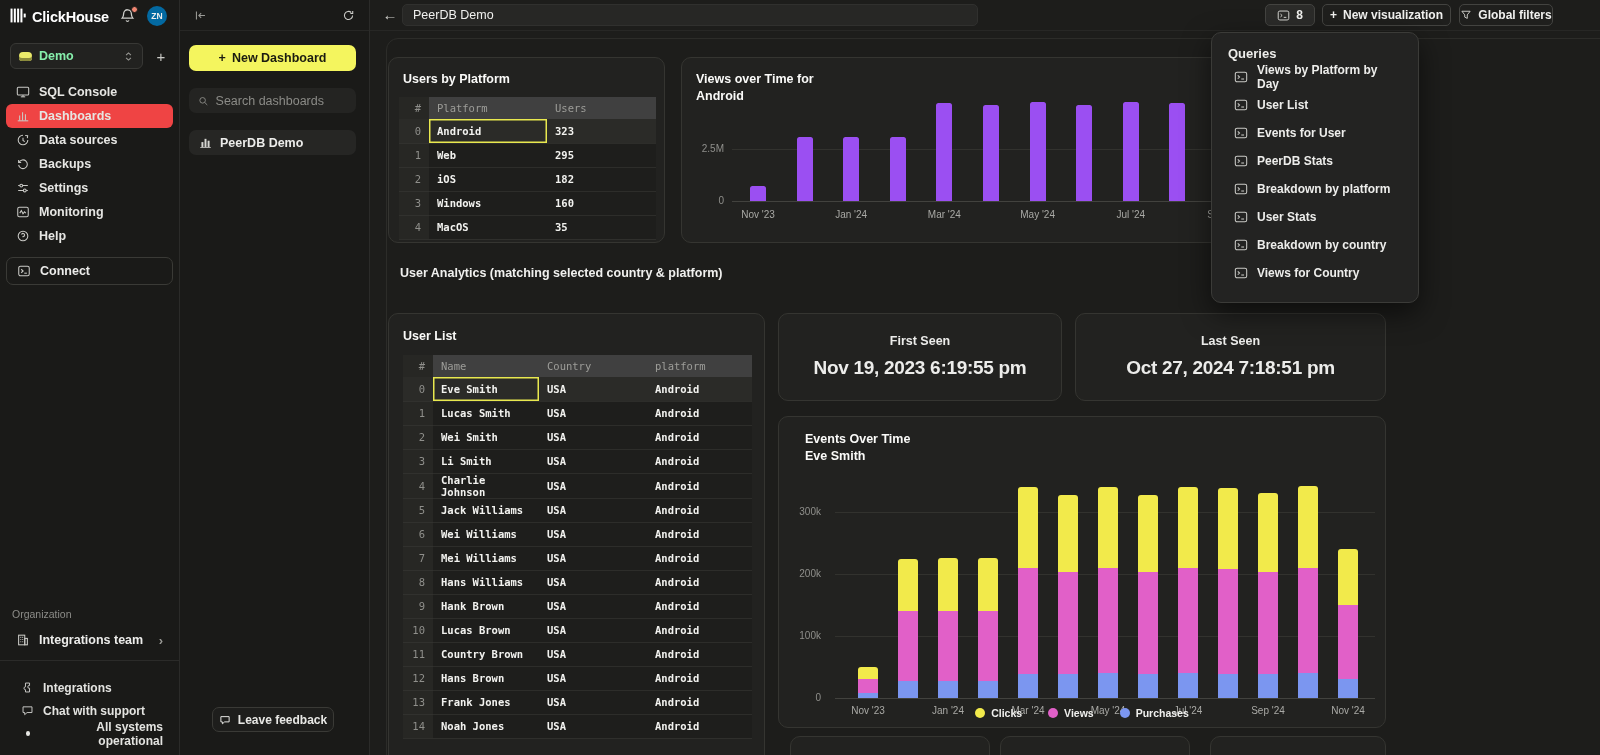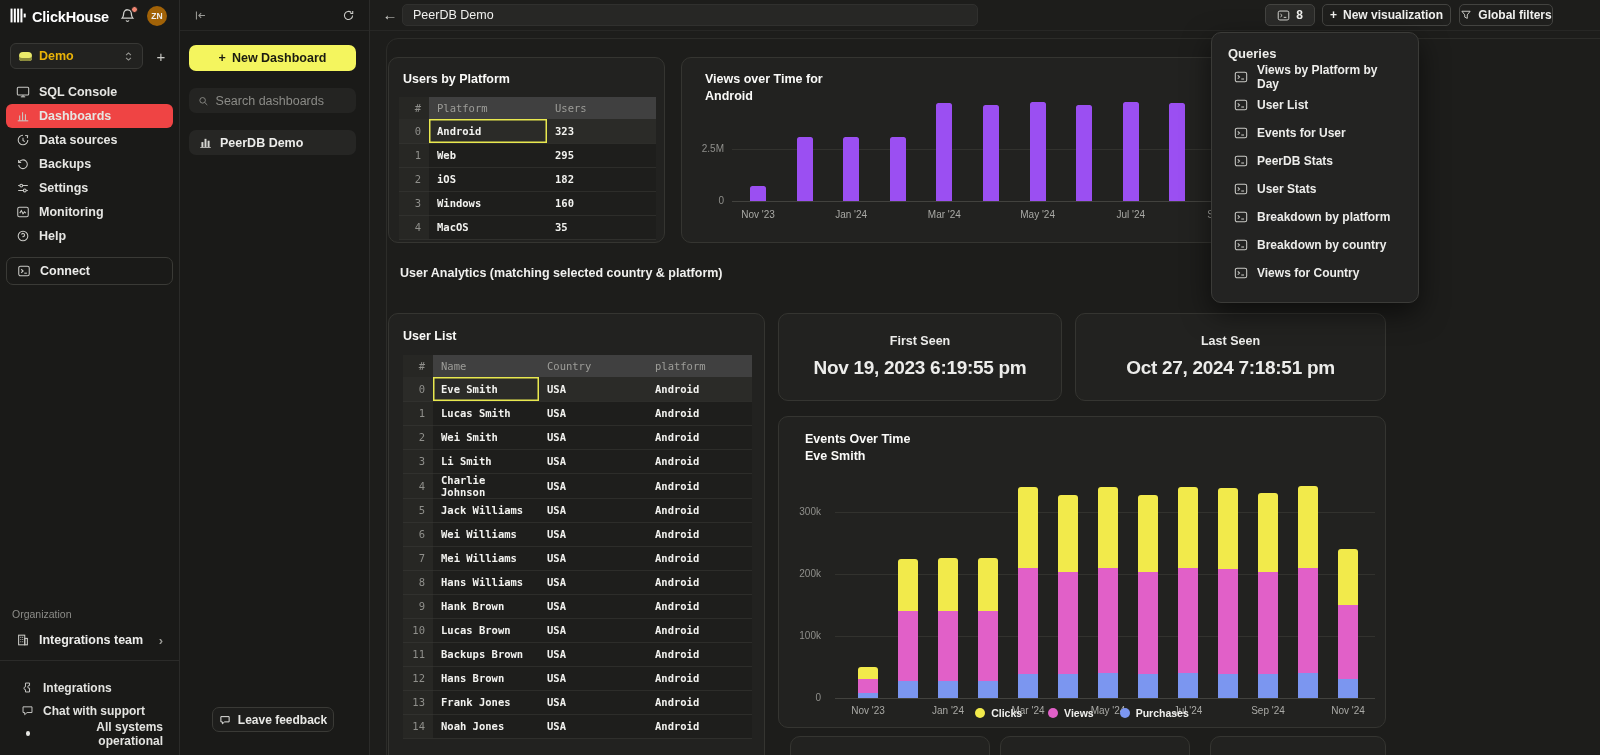--- a/index.html
+++ b/index.html
@@ -6,25 +6,25 @@
   html,body { width:1600px; height:755px; background:#141412; overflow:hidden;
     font-family:"Liberation Sans",sans-serif; color:#ececea; }
   .app { position:absolute; inset:0; display:flex; }
 
   
   .sidebar { width:180px; background:#1a1a18; border-right:1px solid #2b2b29; position:relative; flex:none; }
   .sb-head { position:absolute; left:10px; top:6px; right:8px; height:22px; display:flex; align-items:center; }
   .brand-name { font-size:14.5px; font-weight:bold; letter-spacing:-.2px; margin-left:5px; color:#fff; }
   .bell { position:absolute; right:34px; top:1px; width:18px; height:18px; color:#cfcfcb; }
   .bell .dot { position:absolute; right:-1px; top:-1px; width:7px; height:7px; border-radius:50%; background:#ef8672; border:1px solid #1a1a18; }
-  .avatar { position:absolute; right:4px; top:0; width:20px; height:20px; border-radius:50%; background:#a16207; color:#eee;
+  .avatar { position:absolute; right:4px; top:0; width:20px; height:20px; border-radius:50%; background:#0369a1; color:#eee;
     font-size:8.5px; font-weight:bold; display:flex; align-items:center; justify-content:center; }
   .ws-row { position:absolute; left:10px; top:43px; right:8px; height:26px; display:flex; align-items:center; gap:8px; }
   .ws-select { flex:1; height:26px; background:#222220; border:1px solid #383835; border-radius:6px; display:flex; align-items:center; padding:0 8px; gap:7px; cursor:pointer; }
-  .ws-select .label { font-size:12.5px; font-weight:600; color:#eab308; flex:1; }
+  .ws-select .label { font-size:12.5px; font-weight:600; color:#86efac; flex:1; }
   .ws-blob { width:13px; height:9px; background:#e9e96a; border-radius:4px 4px 3px 3px; box-shadow:inset 0 -3px 0 #8a8a3c; }
   .plus-btn { width:20px; height:20px; color:#c9c9c5; font-size:15px; display:flex; align-items:center; justify-content:center; cursor:pointer; }
   .nav { position:absolute; left:6px; right:6px; top:80px; }
   .nav-item { height:24px; display:flex; align-items:center; gap:9px; padding:0 10px; border-radius:6px; font-size:12.5px; font-weight:600; color:#e6e6e3; cursor:pointer; }
   .nav-item.active { background:#ef4444; }
   .nav-item svg, .sb-foot svg, .q-item svg { flex:none; }
   .connect-box { position:absolute; left:6px; right:6px; top:257px; height:28px; border:1px solid #3a3a36; border-radius:7px;
     display:flex; align-items:center; gap:9px; padding:0 10px; font-size:12.5px; font-weight:600; cursor:pointer; }
   .org-label { position:absolute; left:12px; top:608px; font-size:10.5px; color:#8c8c88; }
   .org-row { position:absolute; left:6px; right:6px; top:628px; height:24px; display:flex; align-items:center; gap:9px; padding:0 10px;
@@ -328,21 +328,21 @@
             </tr>
             <tr>
               <td class="num">4</td>
               <td>MacOS</td>
               <td>35</td>
             </tr>
           </tbody>
         </table>
     </div>
 
-    <div class="card" style="left:311px;top:57px;width:705px;height:186px;padding-left:9px;">
+    <div class="card" style="left:311px;top:57px;width:705px;height:186px;">
       <div class="card-title" style="margin:13px 0 0 14px;">Views over Time for</div>
       <div class="card-title" style="margin:0 0 0 14px;">Android</div>
       <div class="plot" id="views-plot">
           <div class="gridline zero" style="left: 50px; width: 645px; top: 143px;"></div>
           <div class="ytick" style="top: 137px; left: 0px;">0</div>
           <div class="gridline" style="left: 50px; width: 645px; top: 91px;"></div>
           <div class="ytick" style="top: 85px; left: 0px;">2.5M</div>
           <div class="vbar" style="left: 68px; width: 16px; top: 128.44px; height: 14.56px; background: rgb(155, 79, 242);"></div>
           <div class="xtick" style="left: 76px; top: 151px;">Nov '23</div>
           <div class="vbar" style="left: 114.6px; width: 16px; top: 78.52px; height: 64.48px; background: rgb(155, 79, 242);"></div>
@@ -441,21 +441,21 @@
               <td>Android</td>
             </tr>
             <tr>
               <td class="num">10</td>
               <td>Lucas Brown</td>
               <td>USA</td>
               <td>Android</td>
             </tr>
             <tr>
               <td class="num">11</td>
-              <td>Backups Brown</td>
+              <td>Country Brown</td>
               <td>USA</td>
               <td>Android</td>
             </tr>
             <tr>
               <td class="num">12</td>
               <td>Hans Brown</td>
               <td>USA</td>
               <td>Android</td>
             </tr>
             <tr>
@@ -622,29 +622,29 @@
               <path d="M8.3 10.3h3.2"></path>
             </svg>
             <span>PeerDB Stats</span>
           </div>
           <div class="q-item">
             <svg width="14" height="14" viewBox="0 0 16 16" fill="none" stroke="#c9c9c5" stroke-width="1.2">
               <rect x="1.5" y="2.5" width="13" height="11" rx="2"></rect>
               <path d="M4.3 6.2l2 1.8-2 1.8"></path>
               <path d="M8.3 10.3h3.2"></path>
             </svg>
+            <span>Breakdown by platform</span>
+          </div>
+          <div class="q-item">
+            <svg width="14" height="14" viewBox="0 0 16 16" fill="none" stroke="#c9c9c5" stroke-width="1.2">
+              <rect x="1.5" y="2.5" width="13" height="11" rx="2"></rect>
+              <path d="M4.3 6.2l2 1.8-2 1.8"></path>
+              <path d="M8.3 10.3h3.2"></path>
+            </svg>
             <span>User Stats</span>
-          </div>
-          <div class="q-item">
-            <svg width="14" height="14" viewBox="0 0 16 16" fill="none" stroke="#c9c9c5" stroke-width="1.2">
-              <rect x="1.5" y="2.5" width="13" height="11" rx="2"></rect>
-              <path d="M4.3 6.2l2 1.8-2 1.8"></path>
-              <path d="M8.3 10.3h3.2"></path>
-            </svg>
-            <span>Breakdown by platform</span>
           </div>
           <div class="q-item">
             <svg width="14" height="14" viewBox="0 0 16 16" fill="none" stroke="#c9c9c5" stroke-width="1.2">
               <rect x="1.5" y="2.5" width="13" height="11" rx="2"></rect>
               <path d="M4.3 6.2l2 1.8-2 1.8"></path>
               <path d="M8.3 10.3h3.2"></path>
             </svg>
             <span>Breakdown by country</span>
           </div>
           <div class="q-item">

